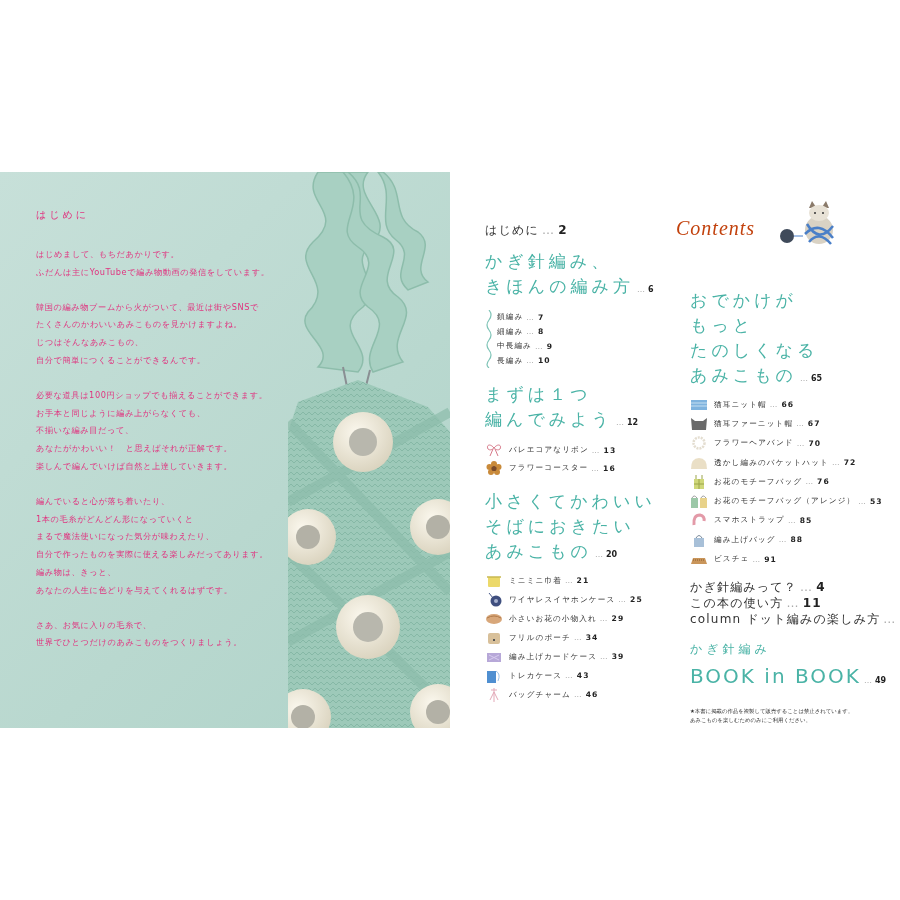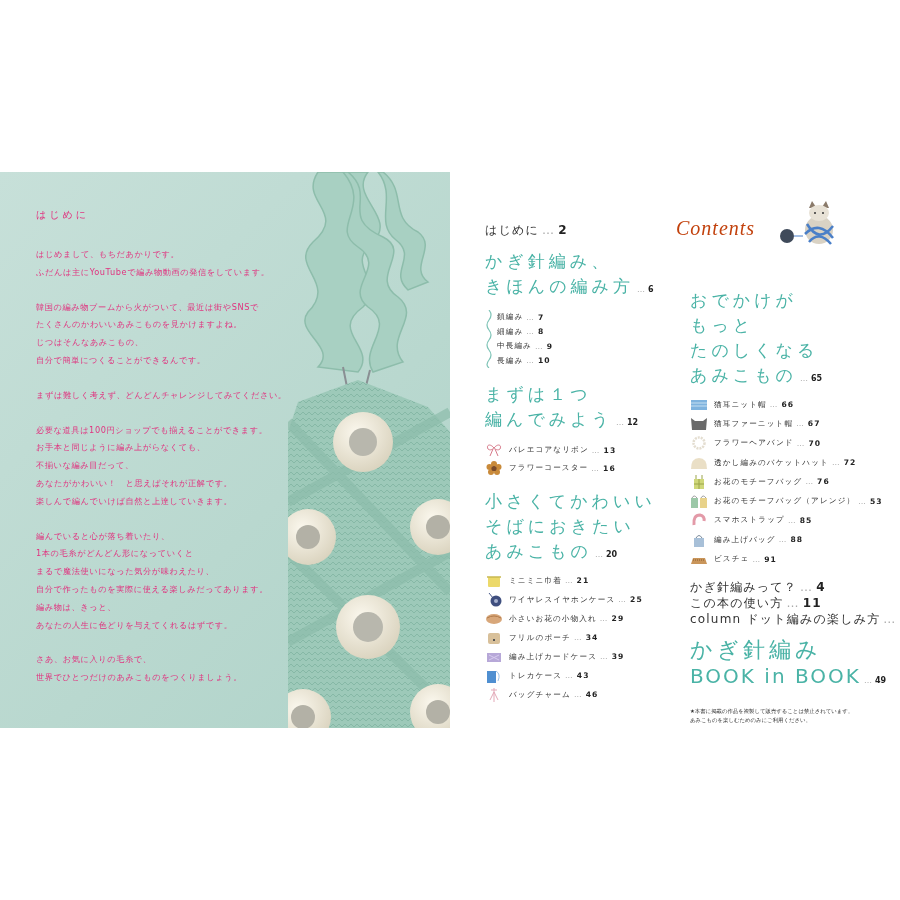--- a/index.html
+++ b/index.html
@@ -50,23 +50,20 @@
       <div class="intro-line">はじめまして、もちだあかりです。</div>
       <div class="intro-line">ふだんは主にYouTubeで編み物動画の発信をしています。</div>
     </div>
     <div class="intro-para">
       <div class="intro-line">韓国の編み物ブームから火がついて、最近は街やSNSで</div>
       <div class="intro-line">たくさんのかわいいあみこものを見かけますよね。</div>
       <div class="intro-line">じつはそんなあみこもの、</div>
       <div class="intro-line">自分で簡単につくることができるんです。</div>
     </div>
     <div class="intro-para">
-      <div class="intro-line">まずは難しく考えず、どんどんチャレンジしてみてください。</div>
-    </div>
-    <div class="intro-para">
       <div class="intro-line">必要な道具は100円ショップでも揃えることができます。</div>
       <div class="intro-line">お手本と同じように編み上がらなくても、</div>
       <div class="intro-line">不揃いな編み目だって、</div>
       <div class="intro-line">あなたがかわいい！　と思えばそれが正解です。</div>
       <div class="intro-line">楽しんで編んでいけば自然と上達していきます。</div>
     </div>
     <div class="intro-para">
       <div class="intro-line">編んでいると心が落ち着いたり、</div>
       <div class="intro-line">1本の毛糸がどんどん形になっていくと</div>
       <div class="intro-line">まるで魔法使いになった気分が味わえたり、</div>
@@ -369,21 +366,21 @@
       </div>
     </div>
 
     <div style="margin-top:10px;">
       <div class="small" style="height:16px; line-height:16px;"><span>かぎ針編みって？</span><span class="dots">…</span><span class="pg">4</span></div>
       <div class="small" style="height:16px; line-height:16px;"><span>この本の使い方</span><span class="dots">…</span><span class="pg">11</span></div>
       <div class="small" style="height:16px; line-height:16px;"><span>column ドット編みの楽しみ方</span><span class="dots">…</span><span class="pg">48</span></div>
     </div>
 
     <div style="margin-top:10px;">
-      <div class="heading" style="font-size:22px;"><span>かぎ針編み</span></div>
+      <div class="heading" style="font-size:12px;"><span>かぎ針編み</span></div>
       <div class="heading" style="font-size:20px; letter-spacing:2px; line-height:28px;"><span>BOOK in BOOK</span><span class="pgtag"><span class="dots">…</span><span>49</span></span></div>
     </div>
 
     <div class="note" style="margin-top:12px;">
       <div>★本書に掲載の作品を複製して販売することは禁止されています。</div>
       <div>あみこものを楽しむためのみにご利用ください。</div>
     </div>
   </div>
 </div>
 

